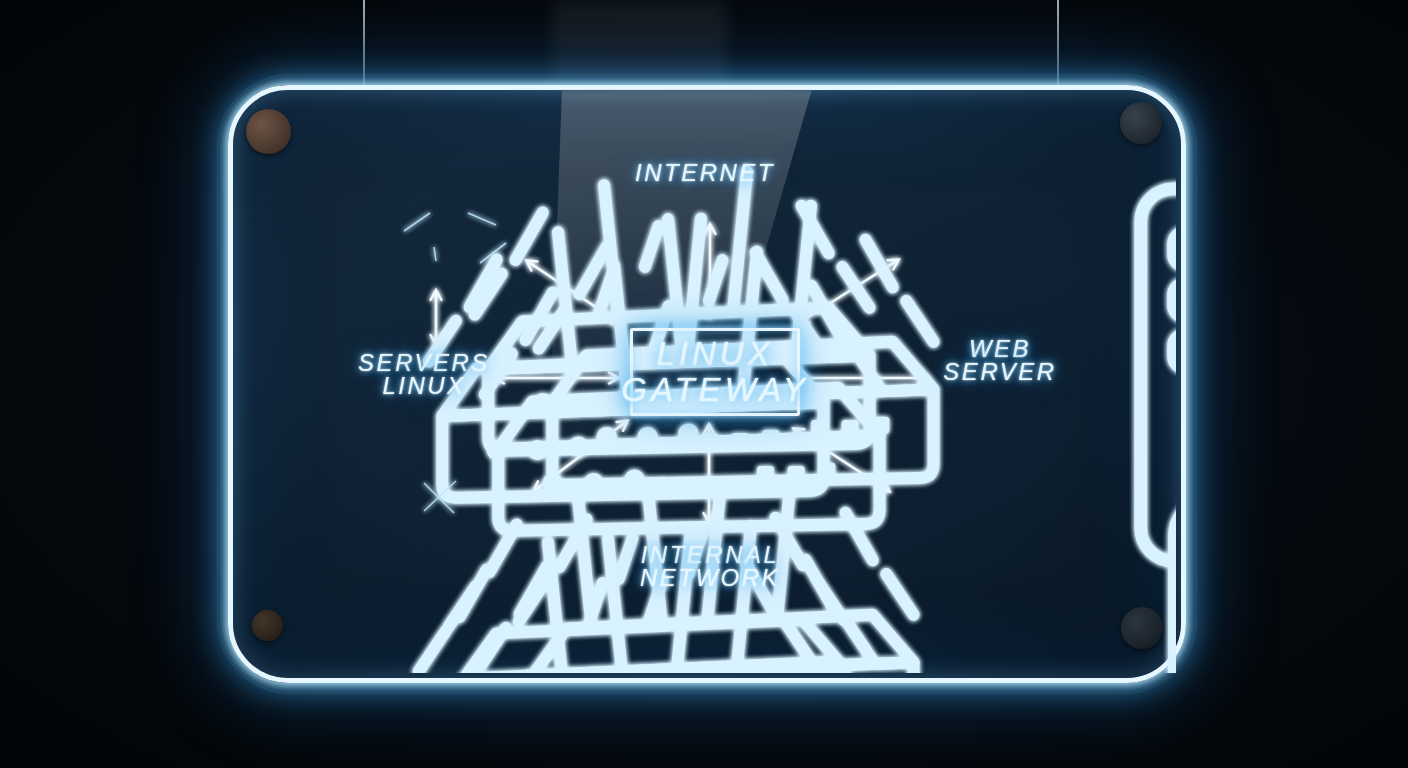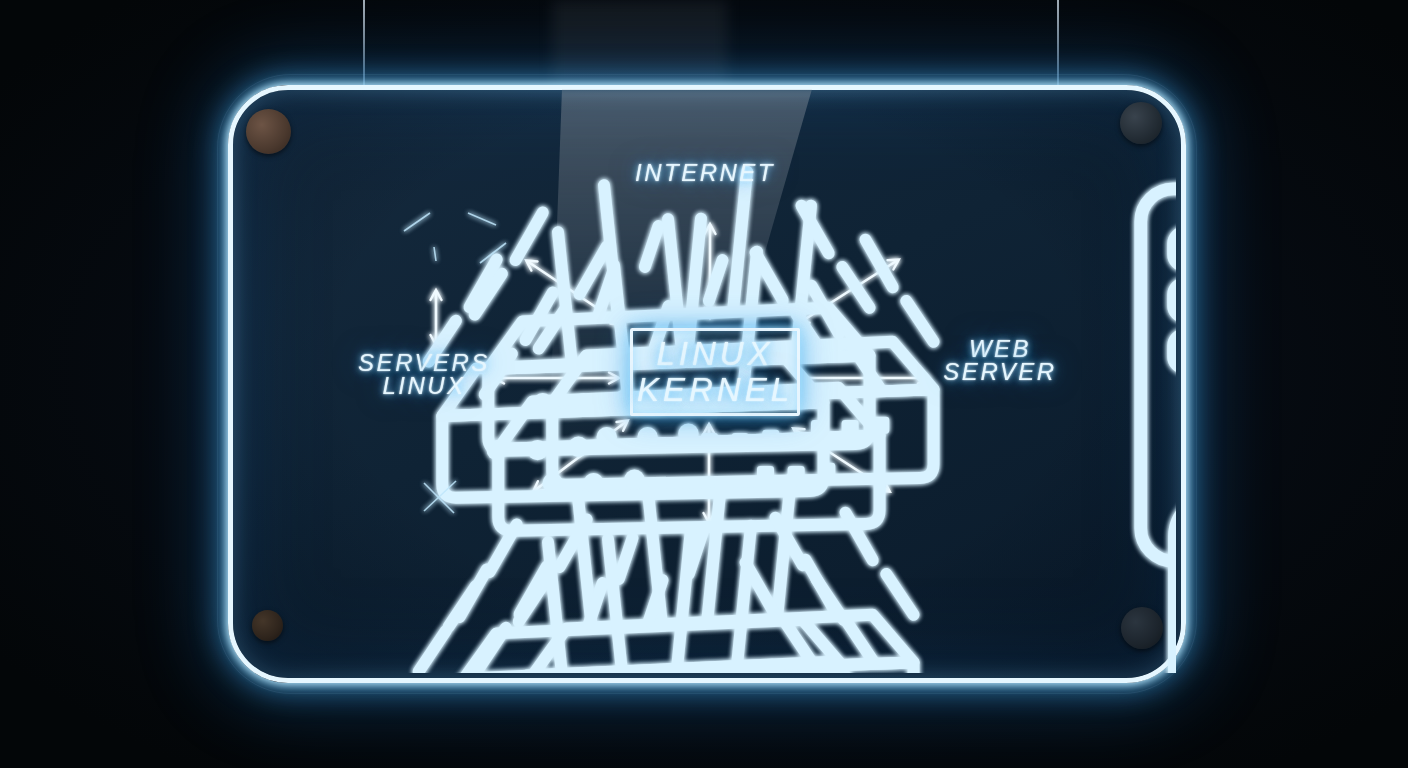--- a/index.html
+++ b/index.html
@@ -193,24 +193,28 @@
 
   <div class="neon-text node-label label-gateway">
     <span>INTERNET</span>
   </div>
 
   <div class="neon-text node-label label-web">
     <span>WEB</span>
     <span>SERVER</span>
   </div>
 
+  <div class="neon-text node-label label-internal">
+    <span>INTERNAL</span>
+    <span>NETWORK</span>
+  </div>
 
   <div class="neon-text node-label label-database">
     <span>SERVERS</span>
     <span>LINUX</span>
   </div>
 
   <div class="kernel-box">
     <div class="neon-text neon-line">LINUX</div>
-    <div class="neon-text neon-line">KERNEL</div>
+    <div class="neon-text neon-line">GATEWAY</div>
   </div>
 
 </div>
 
 </body></html>

